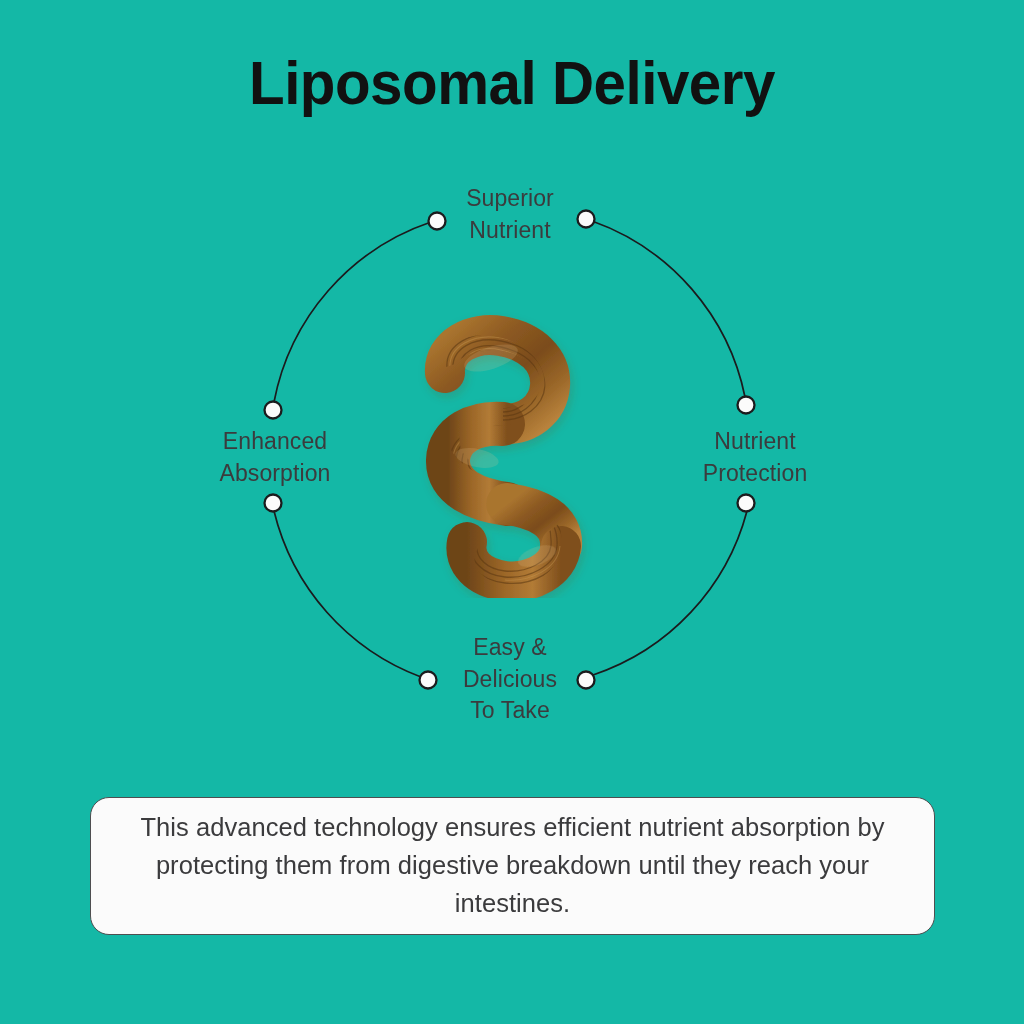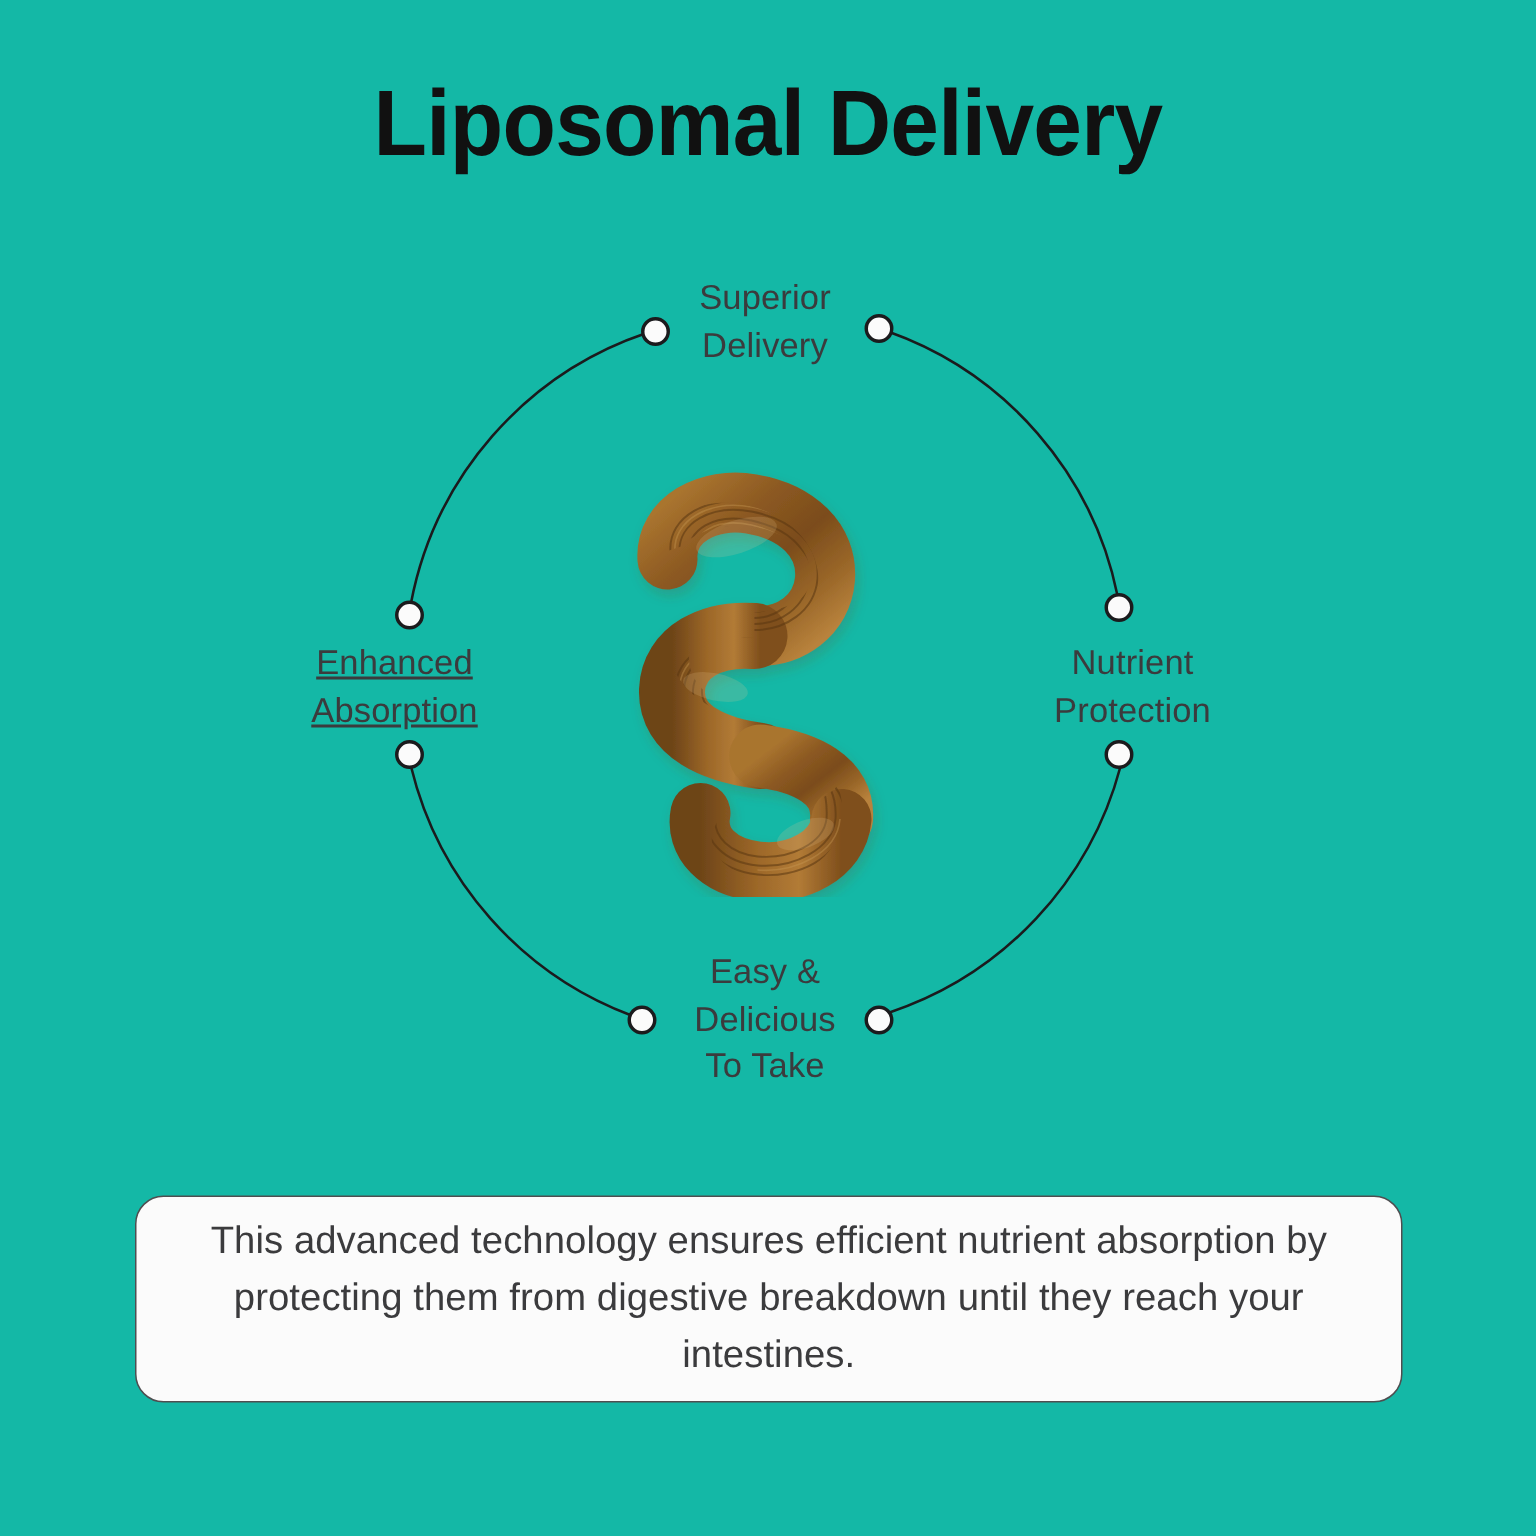--- a/index.html
+++ b/index.html
@@ -57,21 +57,21 @@
     font-size: 23px;
     font-weight: 300;
     color: #3b3b3d;
     line-height: 1.38;
     letter-spacing: 0.1px;
     white-space: pre-line;
   }
   #label-superior   { left: 385px; top: 183px; width: 250px; }
   #label-nutrient   { left: 630px; top: 426px; width: 250px; }
   #label-easy       { left: 390px; top: 632px; width: 240px; }
-  #label-enhanced   { left: 138px; top: 426px; width: 250px; text-decoration: underline; }
+  #label-enhanced   { left: 150px; top: 426px; width: 250px; }
 
   
   #center-image {
     position: absolute;
     left: 415px;
     top: 298px;
     width: 190px;
     height: 300px;
   }
   #center-image svg { display: block; width: 190px; height: 300px; }
@@ -128,21 +128,21 @@
       <circle cx="746" cy="405" r="8.5"></circle>
       <circle cx="746" cy="503" r="8.5"></circle>
       <circle cx="586" cy="680" r="8.5"></circle>
       <circle cx="428" cy="680" r="8.5"></circle>
       <circle cx="273" cy="503" r="8.5"></circle>
       <circle cx="273" cy="410" r="8.5"></circle>
     </g>
   </svg>
 
   <div class="node-label" id="label-superior">Superior
-Delivery</div>
+Nutrient</div>
 
   <div class="node-label" id="label-nutrient">Nutrient
 Protection</div>
 
   <div class="node-label" id="label-easy">Easy &amp;
 Delicious
 To Take</div>
 
   <div class="node-label" id="label-enhanced">Enhanced
 Absorption</div>

